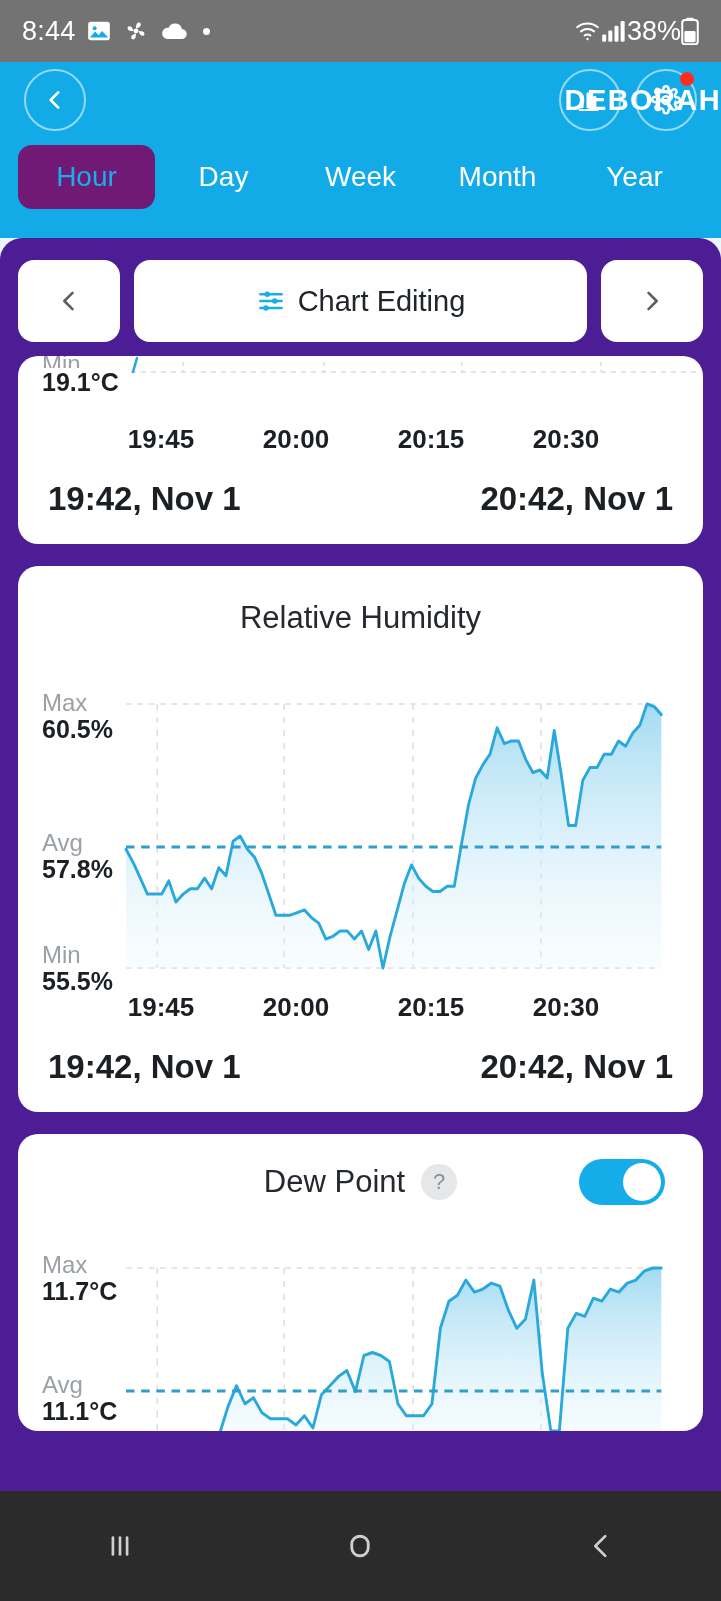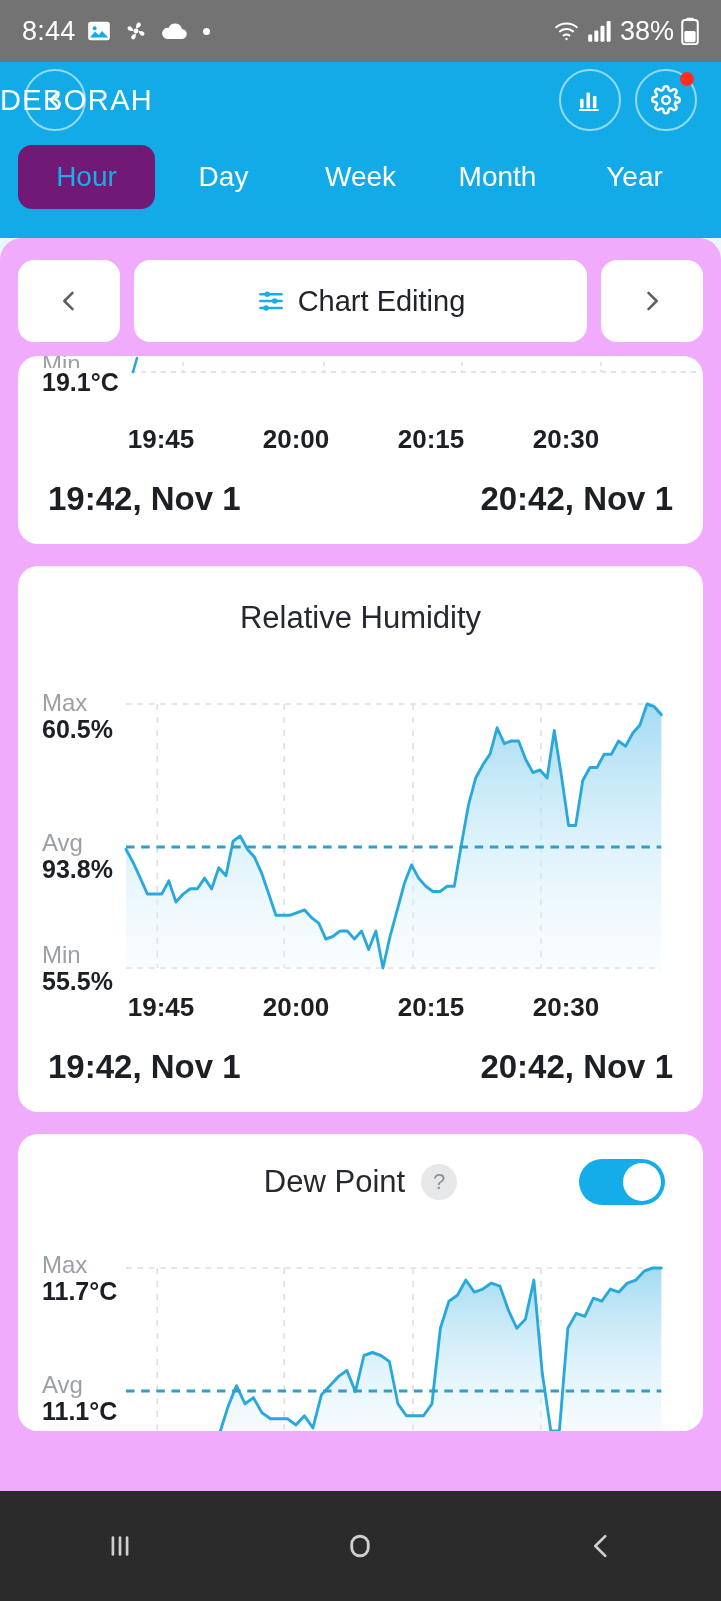--- a/index.html
+++ b/index.html
@@ -11,39 +11,39 @@
   }
   #app { position: relative; width: 721px; height: 1601px; background: #eaf6fd; }
 
   
   .statusbar {
     height: 62px; background: #737373; color: #fff;
     display: flex; align-items: center; padding: 0 22px;
   }
   .sb-left { display: flex; align-items: center; gap: 11px; }
   .sb-time { font-size: 27px; font-weight: 400; letter-spacing: .2px; }
-  .sb-right { margin-left: auto; display: flex; align-items: center; gap: 7px; }
+  .sb-right { margin-left: auto; display: flex; align-items: center; }
   .sb-batt-text { font-size: 27px; font-weight: 400; }
   .ico { display: inline-flex; align-items: center; justify-content: center; }
   .dot-small { width: 7px; height: 7px; border-radius: 50%; background: #fff; display: inline-block; margin-left: 4px;}
 
   
   .appbar {
     height: 76px; background: #12ABE8; color: #fff;
     display: flex; align-items: center; padding: 0 24px; position: relative;
   }
   .circ-btn {
     width: 62px; height: 62px; border-radius: 50%;
     border: 2px solid rgba(255,255,255,.55);
     display: flex; align-items: center; justify-content: center;
     position: relative; flex: 0 0 auto;
   }
   .appbar-title {
-    position: absolute; left: 0; right: 0; text-align: left;
-    font-size: 29px; letter-spacing: 1.4px; color: #fff; pointer-events: none;
+    position: absolute; left: 0; right: 0; text-align: right;
+    font-size: 29px; letter-spacing: 1.4px; color: #fff; pointer-events: none; font-weight: bold;
   }
   .appbar-right { margin-left: auto; display: flex; gap: 14px; z-index: 2; }
   .red-dot {
     position: absolute; top: 1px; right: 1px;
     width: 14px; height: 14px; border-radius: 50%; background: #ff2d1f;
   }
 
   
   .tabs {
     background: #12ABE8; height: 100px;
@@ -51,21 +51,21 @@
   }
   .tab {
     flex: 1; text-align: center; font-size: 28px; color: #fff;
     padding: 16px 0; border-radius: 14px;
   }
   .tab.active { background: #701a75; color: #17AEE9; font-weight: 400; }
 
   
   .body {
     position: absolute; top: 238px; left: 0; right: 0; bottom: 110px;
-    background: #f0abfc; border-radius: 22px 22px 0 0; overflow: hidden;
+    background: #4c1d95; border-radius: 22px 22px 0 0; overflow: hidden;
   }
 
   .edit-row { display: flex; gap: 14px; padding: 22px 18px 14px 18px; }
   .nav-sq {
     width: 102px; height: 82px; background: #fff; border-radius: 16px;
     display: flex; align-items: center; justify-content: center;
   }
   .edit-btn {
     flex: 1; height: 82px; background: #fff; border-radius: 16px;
     display: flex; align-items: center; justify-content: center; gap: 12px;
@@ -266,21 +266,21 @@
     <div class="card">
       <div class="card-title">Relative Humidity</div>
 
       <div class="chart-area" style="height:300px;">
         <div class="y-label" style="top:4px;">
           <div class="y-cap">Max</div>
           <div class="y-val">60.5%</div>
         </div>
         <div class="y-label" style="top:144px;">
           <div class="y-cap">Avg</div>
-          <div class="y-val">93.8%</div>
+          <div class="y-val">57.8%</div>
         </div>
         <div class="y-label" style="top:256px;">
           <div class="y-cap">Min</div>
           <div class="y-val">55.5%</div>
         </div>
 
         <svg class="chart-svg" viewBox="0 0 685 300" preserveAspectRatio="none" style="height:300px;">
           <defs>
             <linearGradient id="gradHum" x1="0" y1="0" x2="0" y2="1">
               <stop offset="0%" stop-color="#9FD9F2" stop-opacity="0.95"></stop>

